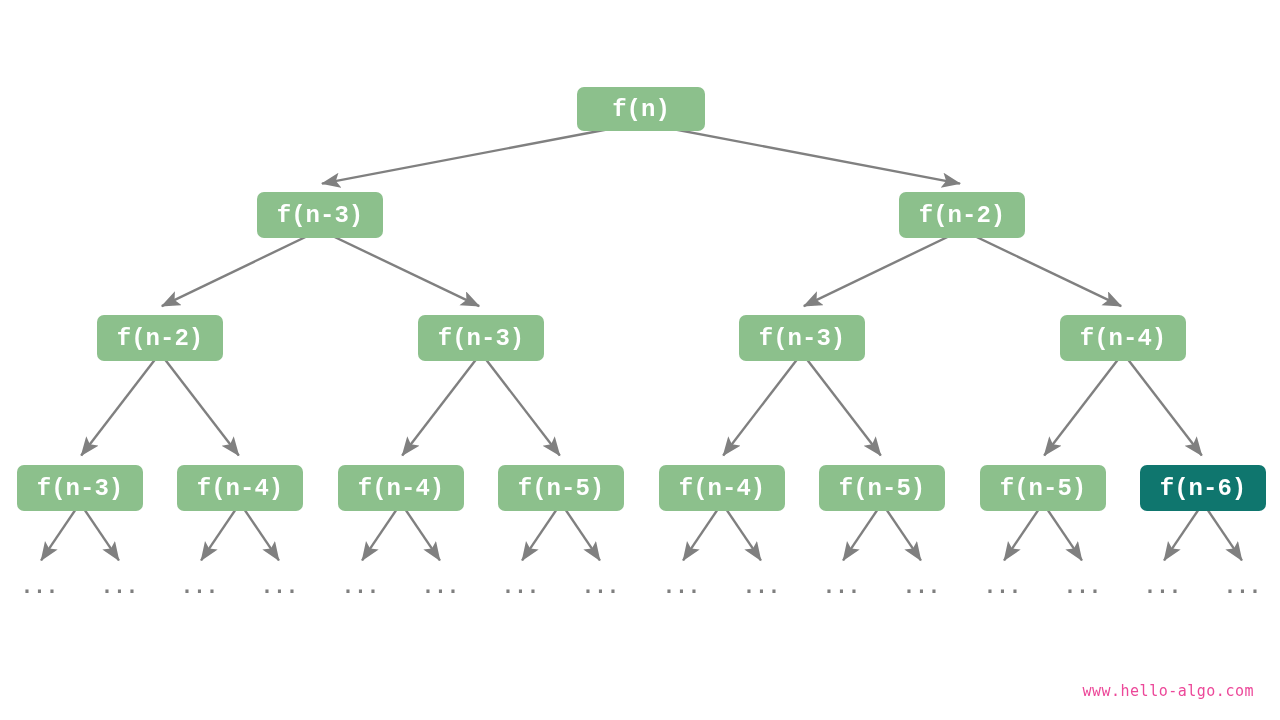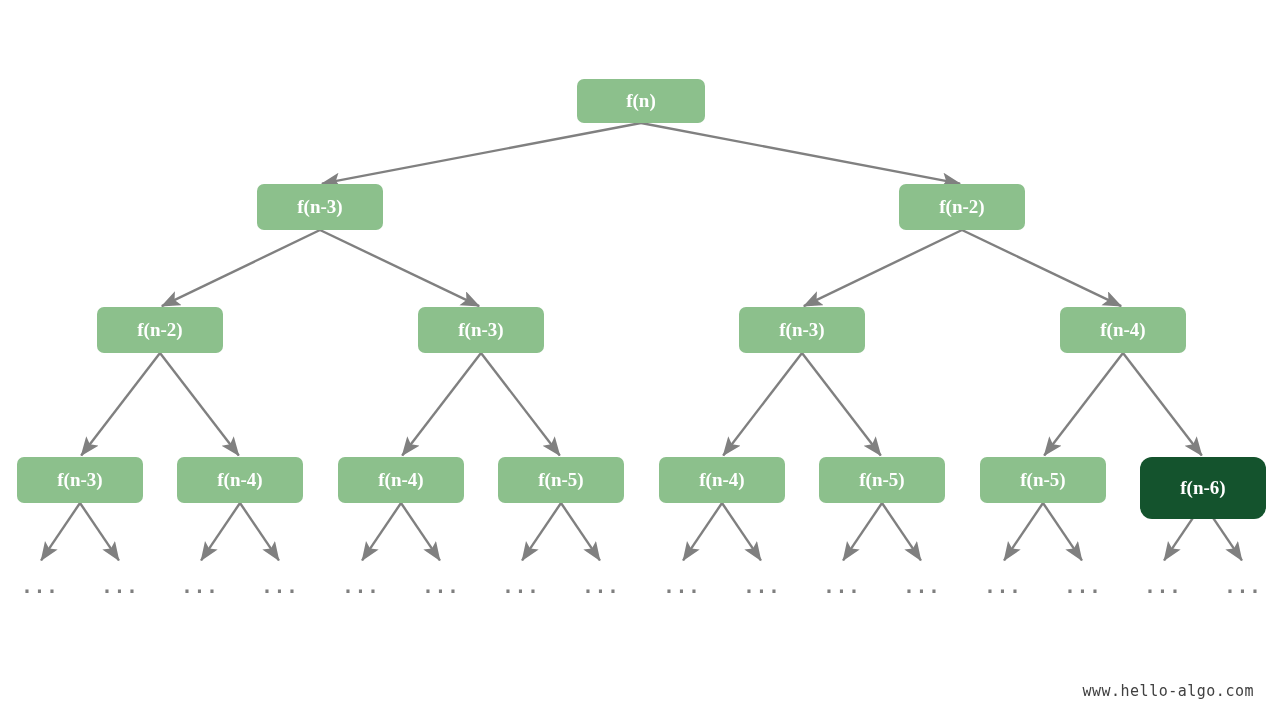--- a/index.html
+++ b/index.html
@@ -31,42 +31,43 @@
   }
   .node {
     position: absolute;
     box-sizing: border-box;
     background: #8cc08c;
     border-radius: 7px;
     color: #ffffff;
     display: flex;
     align-items: center;
     justify-content: center;
-    font-family: Liberation Serif, serif;
-    font-size: 19px;
+    font-family: Liberation Mono, monospace;
+    font-size: 24px;
     font-weight: bold;
     letter-spacing: 0px;
     white-space: nowrap;
     user-select: none;
+    margin-top: 8px;
   }
   .ellipsis {
     position: absolute;
     color: #7f7f7f;
     font-family: "DejaVu Sans Mono", "Liberation Mono", monospace;
     font-size: 19px;
     font-weight: bold;
     letter-spacing: 1px;
     transform: translate(-50%, -50%);
     user-select: none;
   }
   #watermark {
     position: absolute;
     right: 26px;
     bottom: 20px;
-    color: #404040;
+    color: #ec4899;
     font-family: "DejaVu Sans Mono", "Liberation Mono", monospace;
     font-size: 15px;
     letter-spacing: 0.5px;
     user-select: none;
   }
 </style>
 </head>
 <body style="background: rgb(255, 255, 255);">
 
 <div id="canvas">
@@ -119,21 +120,21 @@
       <div class="node" style="left: 418px; top: 307px; width: 126px; height: 46px; background: rgb(140, 192, 140); color: rgb(255, 255, 255);">f(n-3)</div>
       <div class="node" style="left: 739px; top: 307px; width: 126px; height: 46px; background: rgb(140, 192, 140); color: rgb(255, 255, 255);">f(n-3)</div>
       <div class="node" style="left: 1060px; top: 307px; width: 126px; height: 46px; background: rgb(140, 192, 140); color: rgb(255, 255, 255);">f(n-4)</div>
       <div class="node" style="left: 17px; top: 457px; width: 126px; height: 46px; background: rgb(140, 192, 140); color: rgb(255, 255, 255);">f(n-3)</div>
       <div class="node" style="left: 177px; top: 457px; width: 126px; height: 46px; background: rgb(140, 192, 140); color: rgb(255, 255, 255);">f(n-4)</div>
       <div class="node" style="left: 338px; top: 457px; width: 126px; height: 46px; background: rgb(140, 192, 140); color: rgb(255, 255, 255);">f(n-4)</div>
       <div class="node" style="left: 498px; top: 457px; width: 126px; height: 46px; background: rgb(140, 192, 140); color: rgb(255, 255, 255);">f(n-5)</div>
       <div class="node" style="left: 659px; top: 457px; width: 126px; height: 46px; background: rgb(140, 192, 140); color: rgb(255, 255, 255);">f(n-4)</div>
       <div class="node" style="left: 819px; top: 457px; width: 126px; height: 46px; background: rgb(140, 192, 140); color: rgb(255, 255, 255);">f(n-5)</div>
       <div class="node" style="left: 980px; top: 457px; width: 126px; height: 46px; background: rgb(140, 192, 140); color: rgb(255, 255, 255);">f(n-5)</div>
-      <div class="node" style="left: 1140px; top: 457px; width: 126px; height: 62px; background: #14532d; color: rgb(255, 255, 255); border-radius: 12px;">f(n-6)</div>
+      <div class="node" style="left: 1140px; top: 457px; width: 126px; height: 46px; background: #0f766e; color: rgb(255, 255, 255);">f(n-6)</div>
     </div>
   <div id="ellipses-group">
       <div class="ellipsis" style="left: 40px; top: 586px; color: rgb(127, 127, 127);">...</div>
       <div class="ellipsis" style="left: 120px; top: 586px; color: rgb(127, 127, 127);">...</div>
       <div class="ellipsis" style="left: 200px; top: 586px; color: rgb(127, 127, 127);">...</div>
       <div class="ellipsis" style="left: 280px; top: 586px; color: rgb(127, 127, 127);">...</div>
       <div class="ellipsis" style="left: 361px; top: 586px; color: rgb(127, 127, 127);">...</div>
       <div class="ellipsis" style="left: 441px; top: 586px; color: rgb(127, 127, 127);">...</div>
       <div class="ellipsis" style="left: 521px; top: 586px; color: rgb(127, 127, 127);">...</div>
       <div class="ellipsis" style="left: 601px; top: 586px; color: rgb(127, 127, 127);">...</div>

